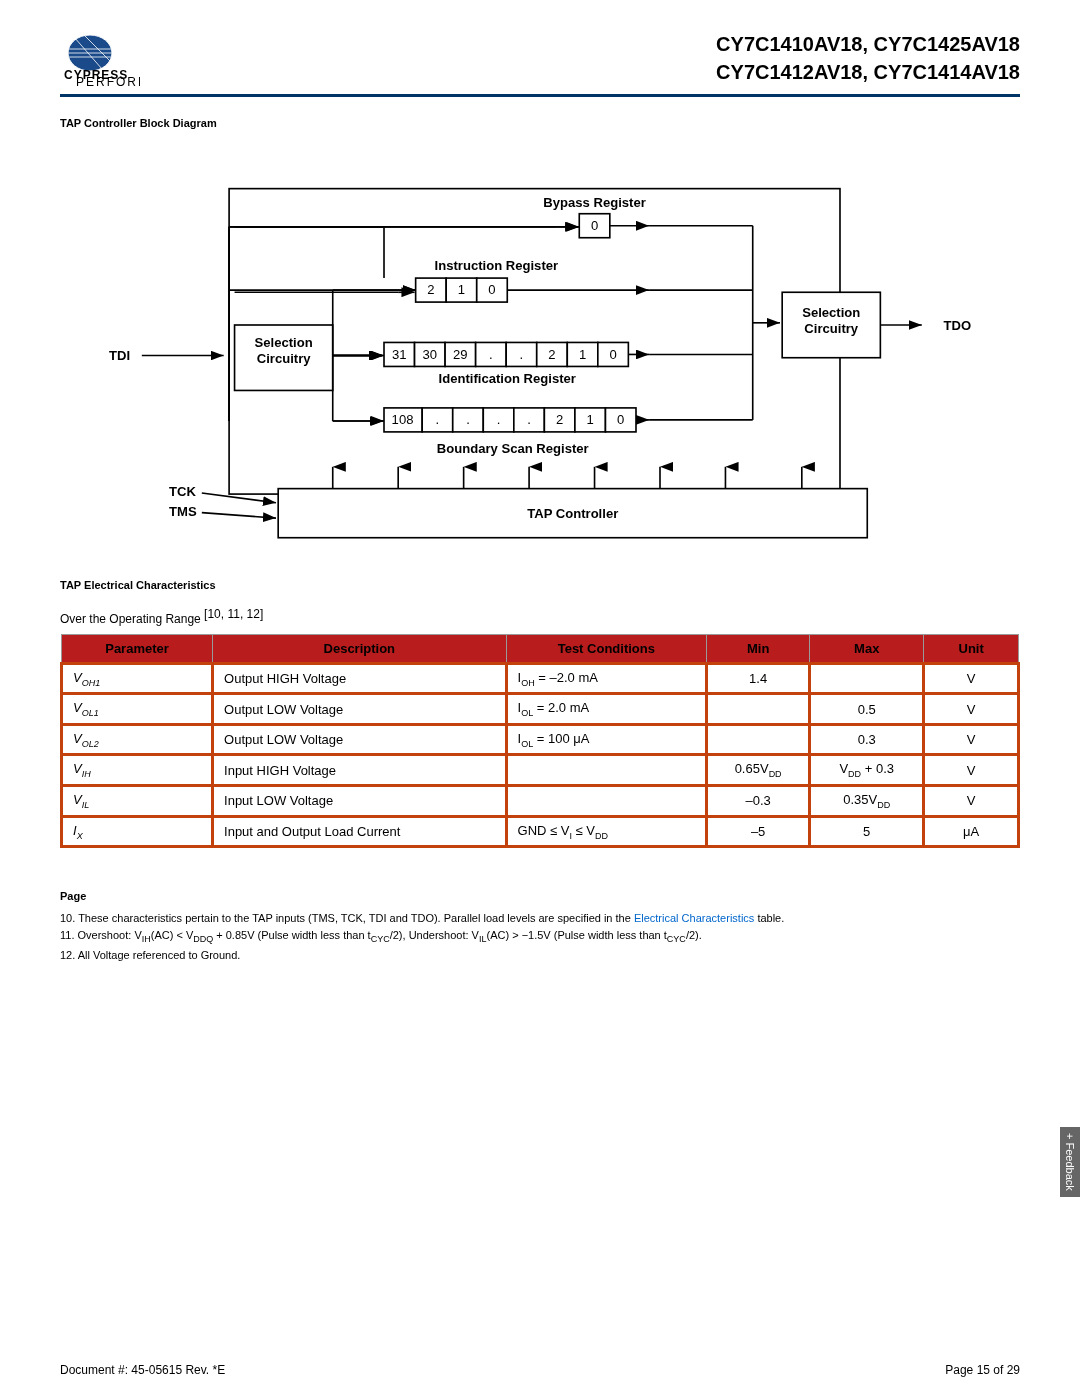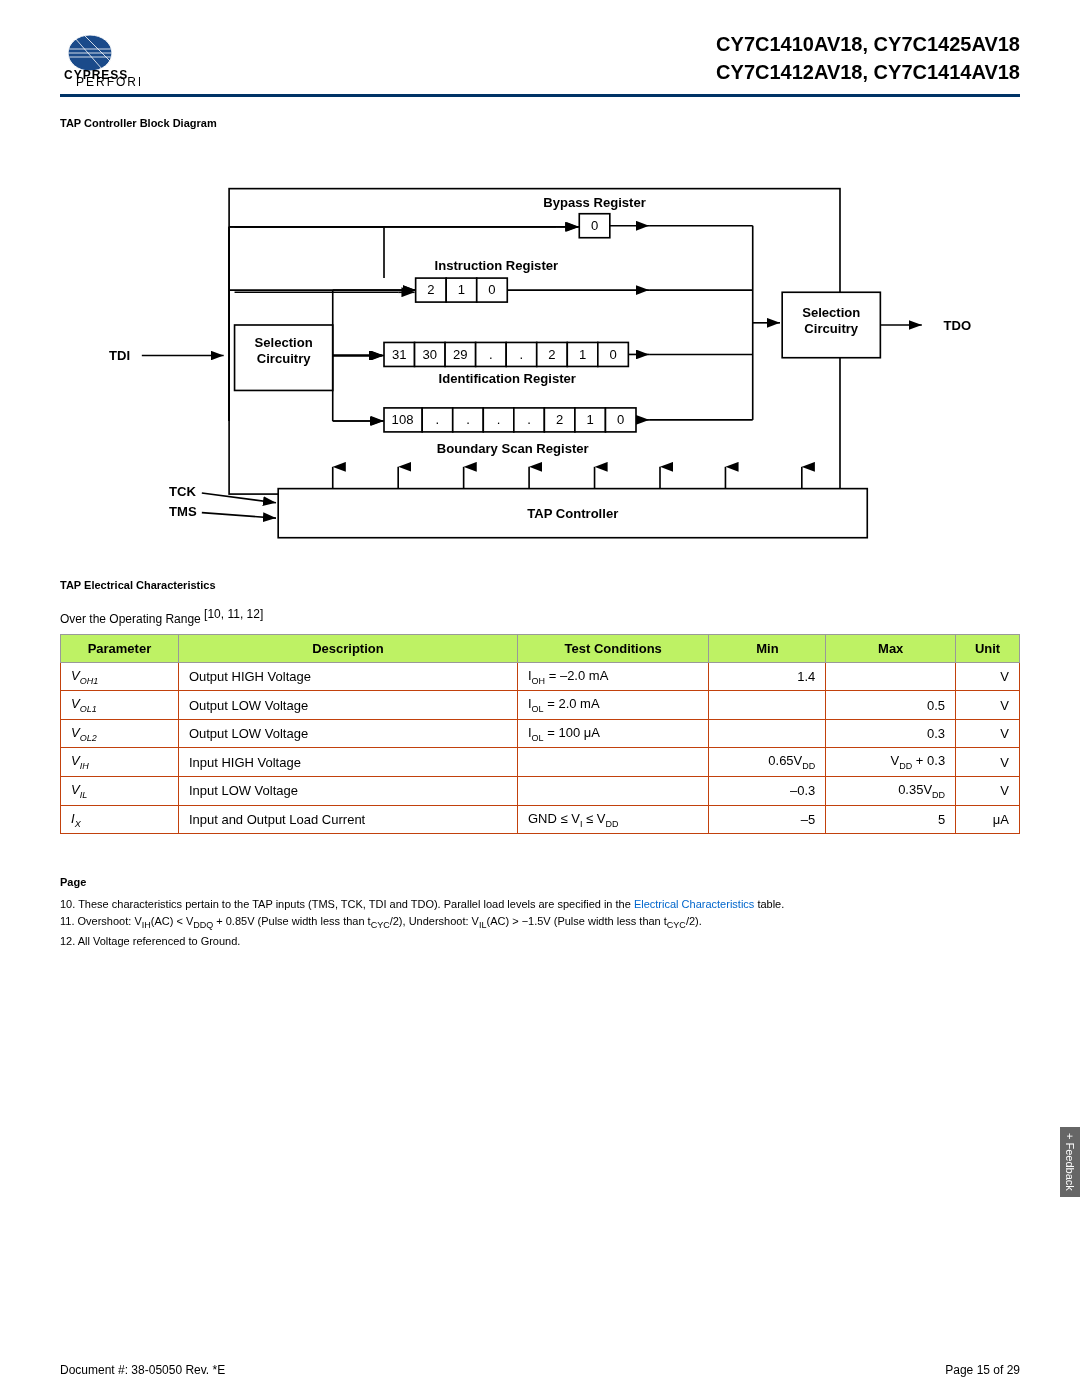--- a/index.html
+++ b/index.html
@@ -73,37 +73,37 @@
     }
     .operating-range sup {
       font-size: 12px;
     }
     table {
       width: 100%;
       border-collapse: collapse;
       font-size: 13px;
     }
     table th {
-      background: #bef264;
+      background: #b91c1c;
       border: 1px solid #999;
-      padding: 6px 2px;
+      padding: 6px 19px;
       font-weight: bold;
       text-align: center;
     }
     table td {
-      border: 1px solid #c2410c;
+      border: 3px solid #c2410c;
       padding: 5px 10px;
       vertical-align: middle;
     }
     table td:first-child {
       font-style: italic;
       font-size: 13px;
     }
     table td.center {
-      text-align: right;
+      text-align: center;
     }
     sub { font-size: 9px; }
     sup { font-size: 9px; }
 
     
     .notes-section {
       margin-top: 40px;
       font-size: 11px;
       line-height: 1.6;
     }
@@ -415,18 +415,18 @@
   <div class="notes-section">
     <div class="notes-title">Page</div>
     <div id="notes-items">
         <div>10. These characteristics pertain to the TAP inputs (TMS, TCK, TDI and TDO). Parallel load levels are specified in the <a href="#">Electrical Characteristics</a> table.</div>
         <div>11. Overshoot: V<sub>IH</sub>(AC) &lt; V<sub>DDQ</sub> + 0.85V (Pulse width less than t<sub>CYC</sub>/2), Undershoot: V<sub>IL</sub>(AC) &gt; −1.5V (Pulse width less than t<sub>CYC</sub>/2).</div>
         <div>12. All Voltage referenced to Ground.</div>
       </div>
   </div>
 
   <div class="footer">
-    <span>Document #: 38-05050 Rev. *E</span>
+    <span>Document #: 45-05615 Rev. *E</span>
     <span>Page 15 of 29</span>
   </div>
 </div>
 
 <button class="feedback-btn">+ Feedback</button>
 
 </body></html>

